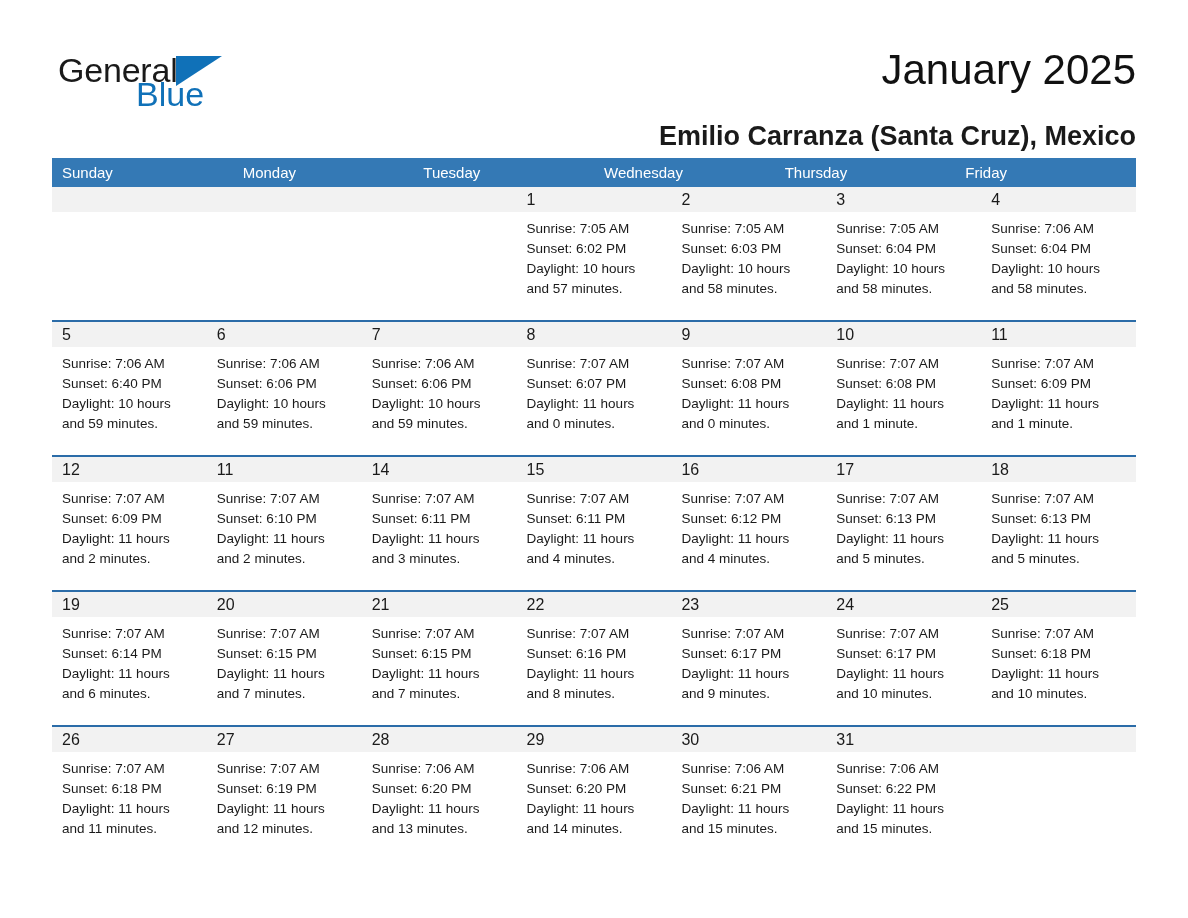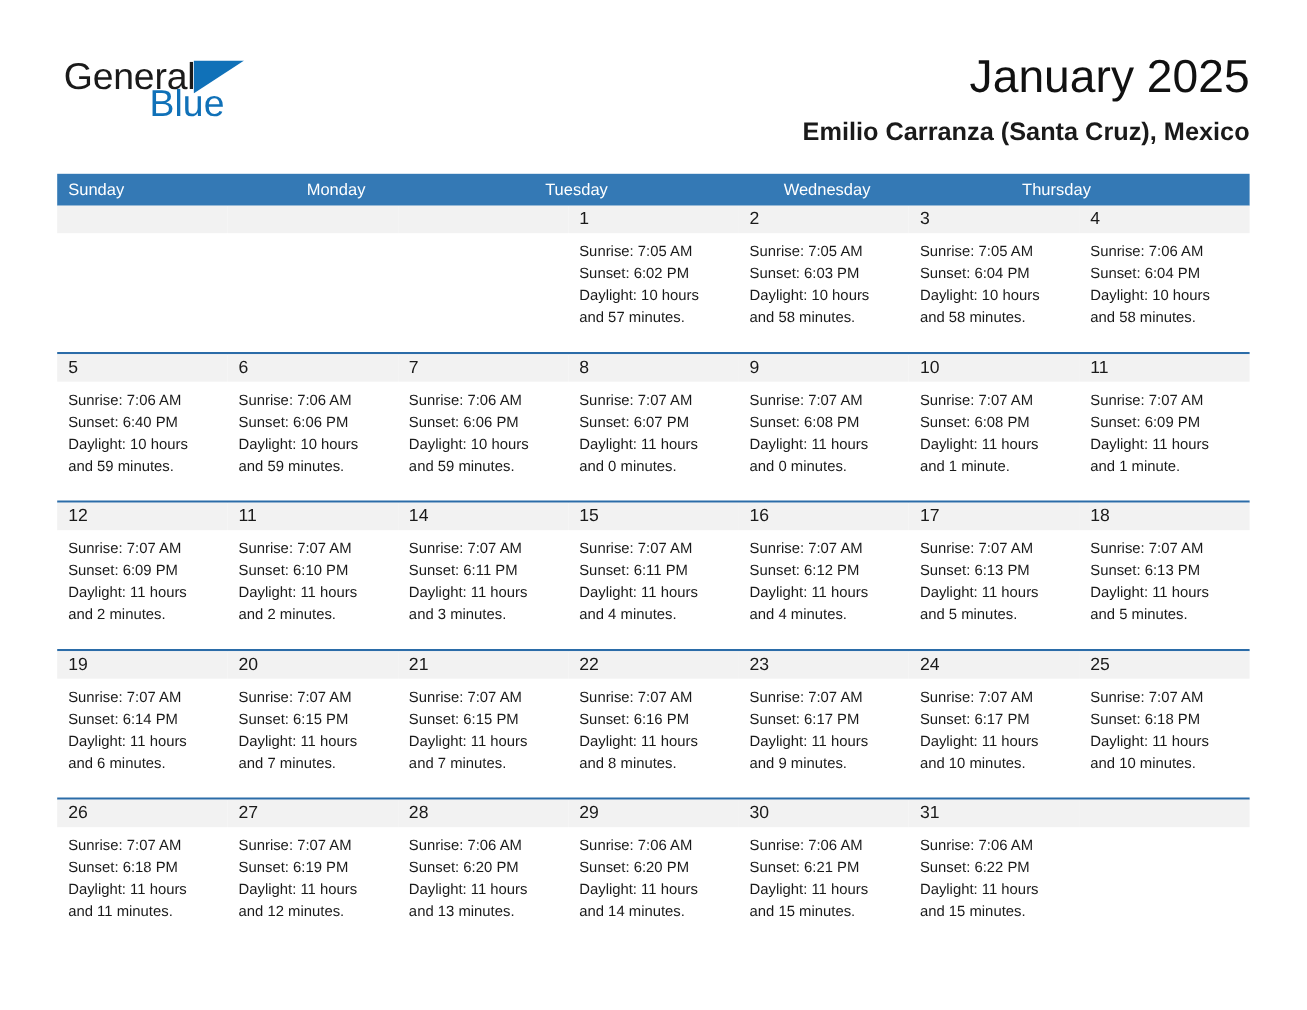--- a/index.html
+++ b/index.html
@@ -74,39 +74,39 @@
     text-align: right;
   }
   .month-title {
     font-size: 42px;
     font-weight: 400;
     color: #111111;
     line-height: 52px;
     white-space: nowrap;
   }
   .location-title {
-    font-size: 23px;
+    font-size: 27px;
     font-weight: 700;
     color: #1a1a1a;
     line-height: 34px;
-    margin-top: 6px;
+    margin-top: 23px;
     white-space: nowrap;
   }
 
   
   .calendar {
     position: absolute;
     left: 52px;
     top: 158px;
     width: 1084px;
   }
 
   .weekdays {
     display: grid;
-    grid-template-columns: repeat(5, 1fr);
+    grid-template-columns: repeat(6, 1fr);
     background: #3479B5;
     height: 29px;
   }
   .weekday {
     color: #ffffff;
     font-size: 15px;
     line-height: 29px;
     padding-left: 10px;
     box-sizing: border-box;
     white-space: nowrap;

